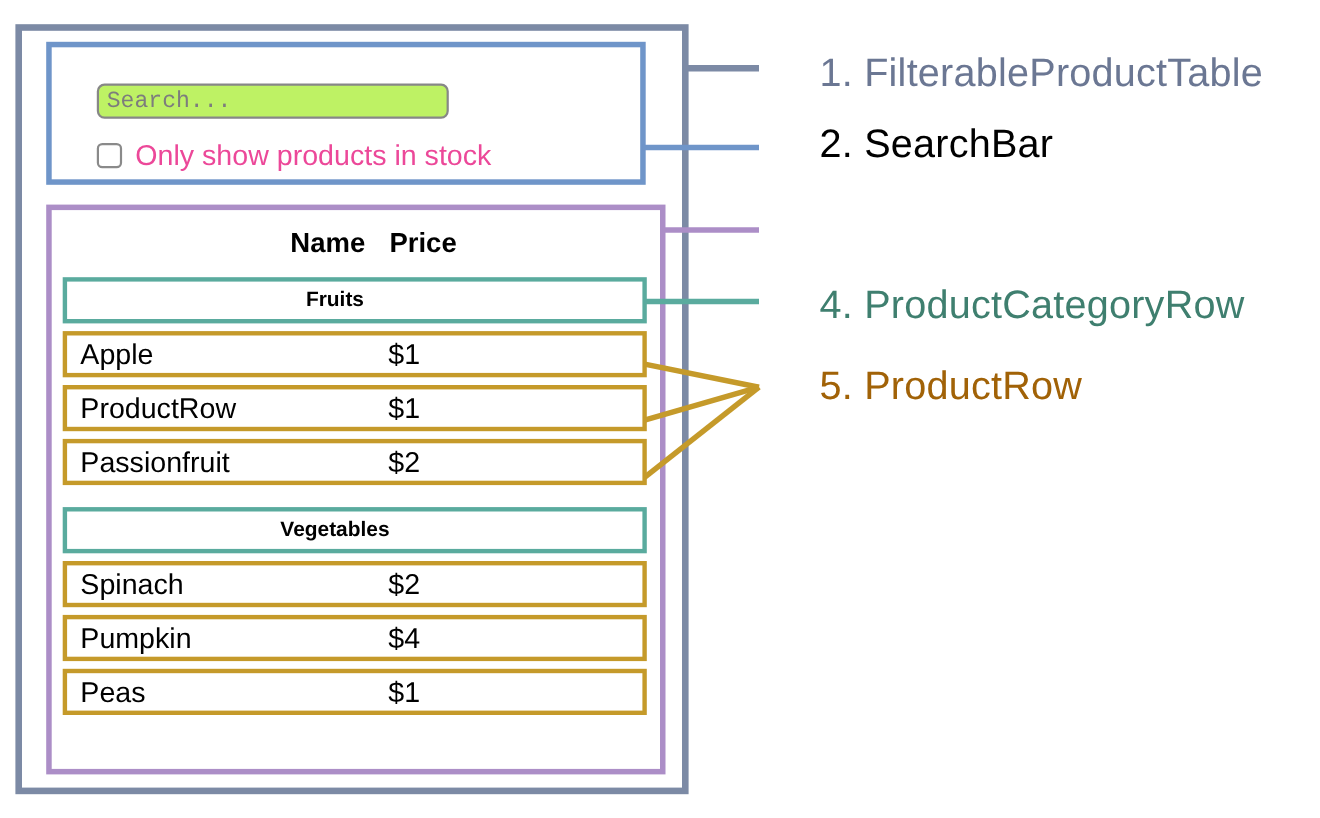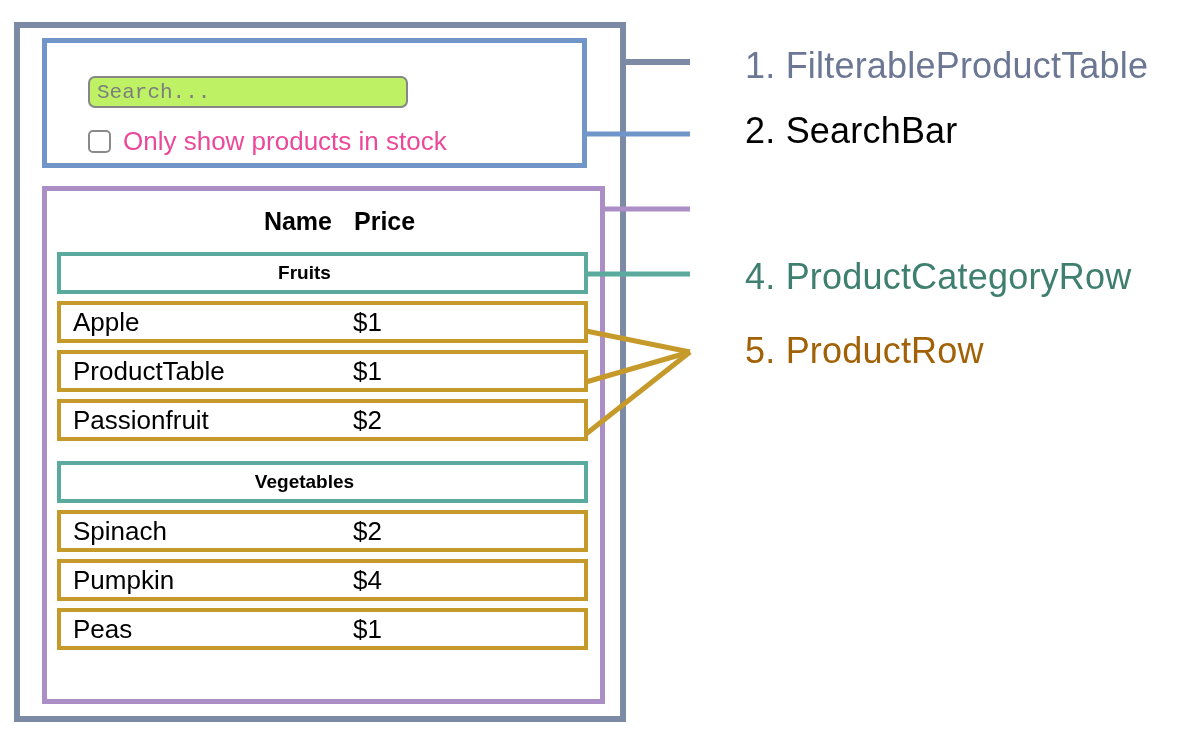--- a/index.html
+++ b/index.html
@@ -230,21 +230,21 @@
     <div class="category-row">
       <span class="cat-label">Fruits</span>
     </div>
 
     <div class="product-row">
       <span class="cell-name">Apple</span>
       <span class="cell-price">$1</span>
     </div>
 
     <div class="product-row">
-      <span class="cell-name">ProductTable</span>
+      <span class="cell-name">ProductRow</span>
       <span class="cell-price">$1</span>
     </div>
 
     <div class="product-row out-of-stock">
       <span class="cell-name">Passionfruit</span>
       <span class="cell-price">$2</span>
     </div>
 
     <div class="group-gap"></div>
 

